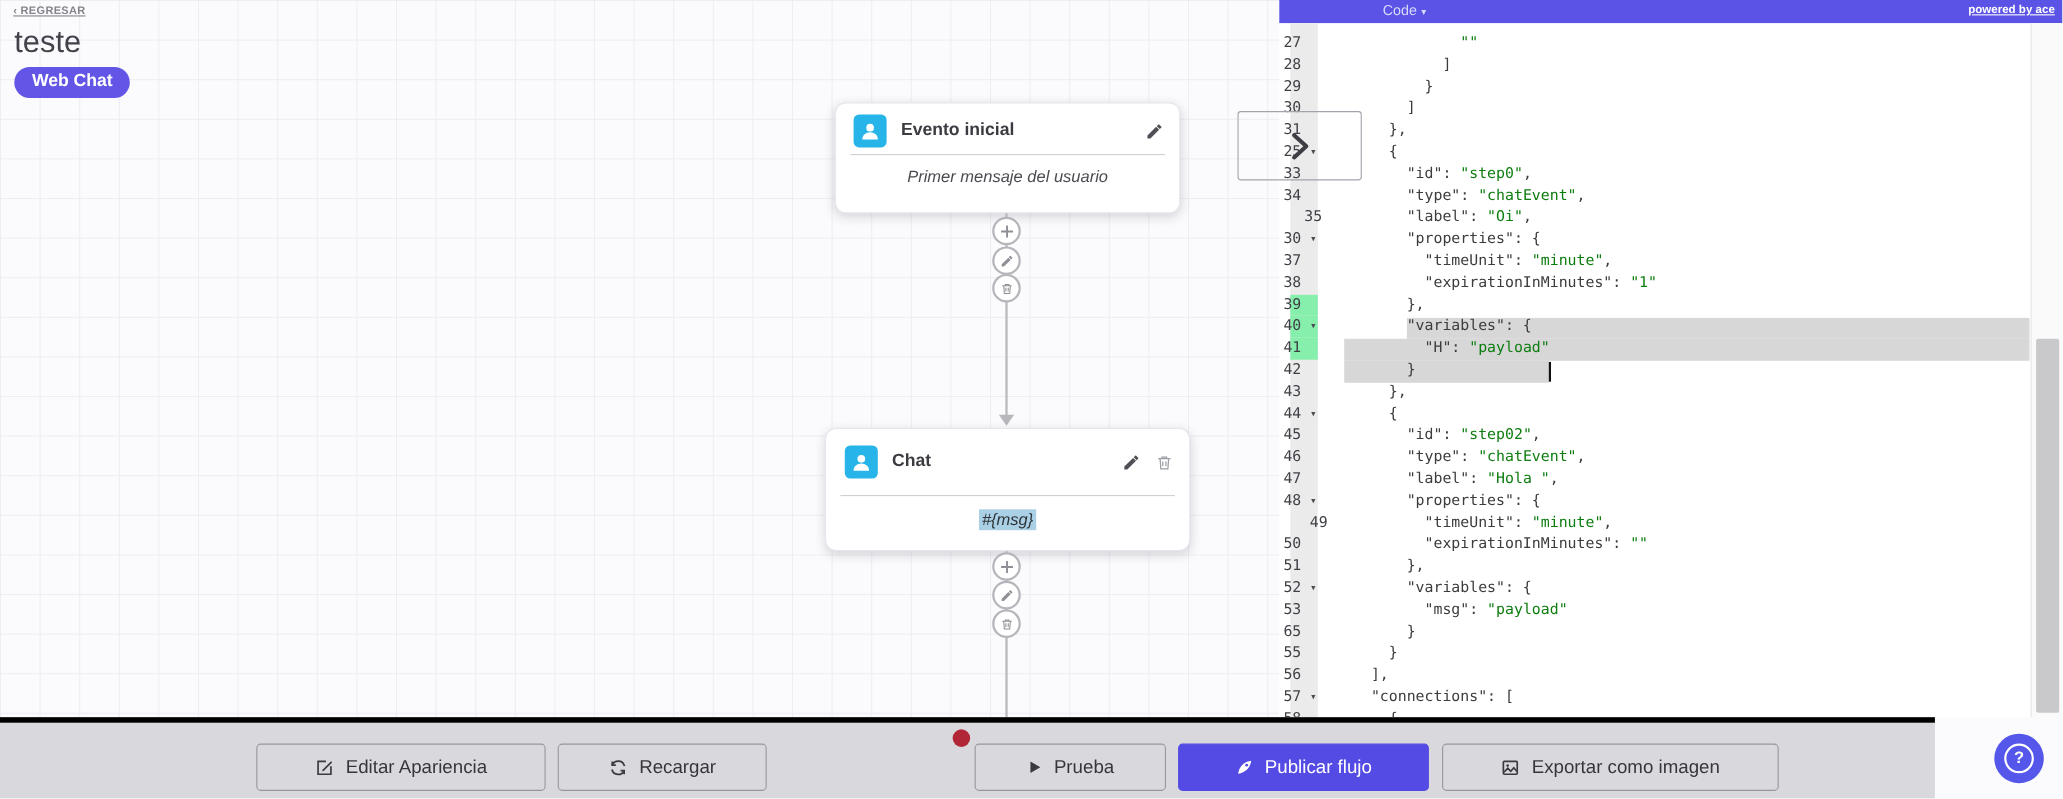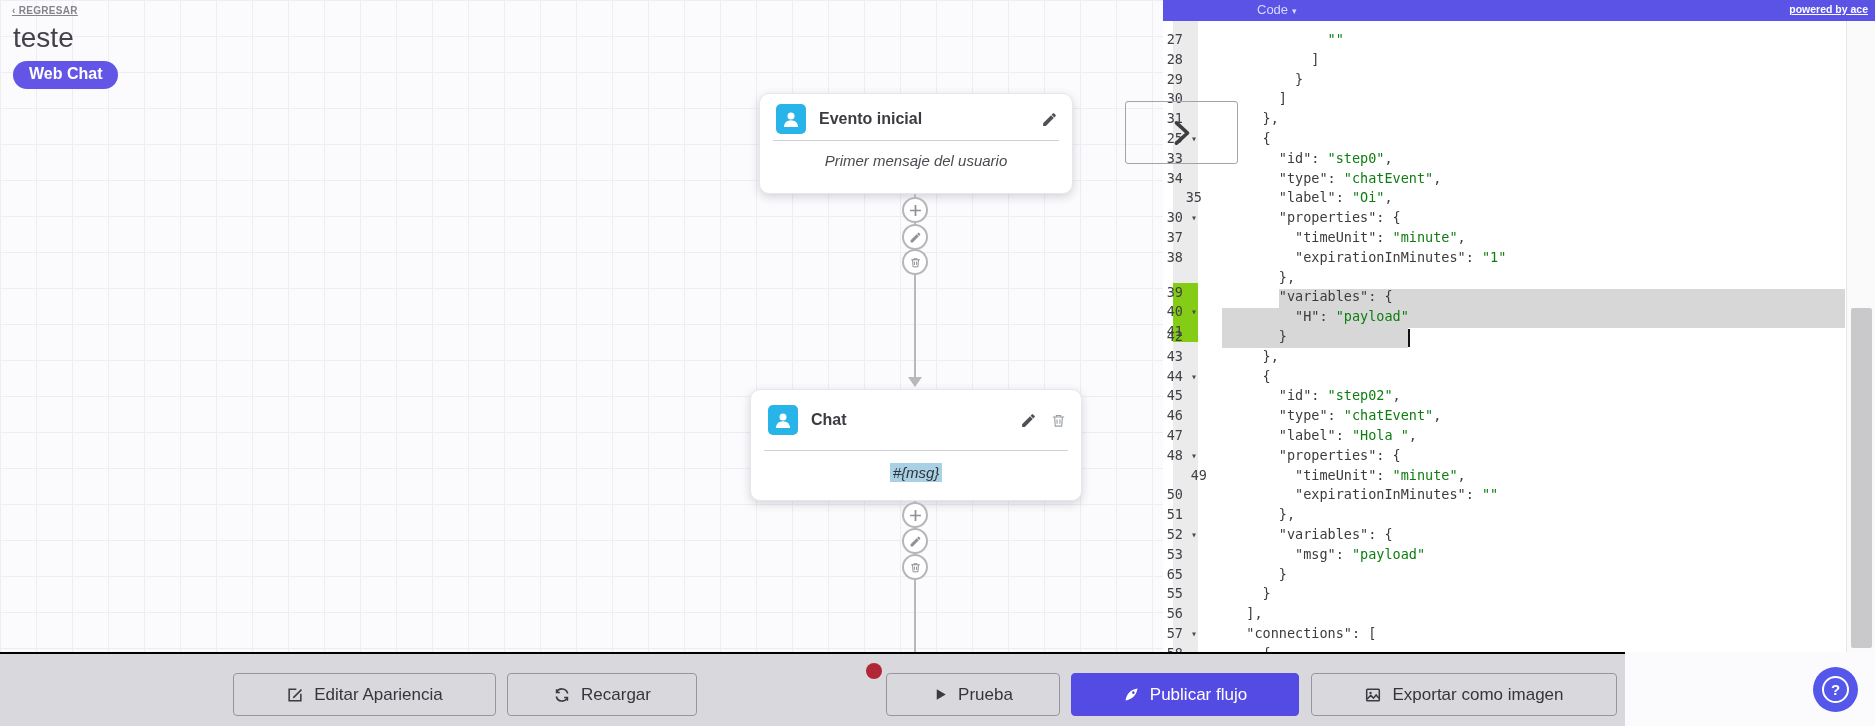--- a/index.html
+++ b/index.html
@@ -50,35 +50,35 @@
   .code-header { position:absolute; left:0; right:0; top:0; height:21px; background:#5a53e6; }
   .code-header-title { position:absolute; left:94px; top:2px; font-size:13px; color:#d9d9fb; cursor:pointer; }
   .code-header-title .dd { font-size:9px; margin-left:4px; }
   .ace-credit { position:absolute; right:7px; top:3px; font-size:10.5px; font-weight:bold;
     color:#fff; text-decoration:underline; cursor:pointer; }
 
   .code-body { position:absolute; left:0; right:0; top:21px; height:631px; overflow:hidden;
     font-family:"DejaVu Sans Mono","Liberation Mono",monospace; font-size:13.5px; line-height:19.8px; }
   .code-gutter { position:absolute; left:10px; top:0; width:25px; height:100%; background:#ebebeb; }
   .gutter-row { position:absolute; left:0; width:100%; height:19.8px; color:#3f3f46; }
-  .gutter-row.sel { background:#84cc16;margin-top:15px; }
+  .gutter-row.sel { background:#86efac; }
   .gnum { position:absolute; right:15px; }
   .gfold { position:absolute; right:1px; top:0; font-size:10px; color:#4a4a4f; cursor:pointer; }
   .code-row { position:absolute; left:67px; white-space:pre; z-index:2; color:#3c3c3c; }
   .tok-g { color:var(--str-green,#0e7d10); }
   .sel-block { position:absolute; height:19.8px; background:var(--sel-gray,#d7d7d7); z-index:1; }
   .text-cursor { position:absolute; width:2px; height:18px; background:#111; z-index:3; }
 
   .v-scrollbar { position:absolute; right:0; top:21px; width:29px; height:631px;
     background:#fafafa; border-left:1px solid #e6e6e6; }
   .v-thumb { position:absolute; left:4px; width:21px; background:#c9c9cc; border-radius:2px; cursor:pointer; }
 
   
-  .toolbar { position:absolute; left:0; top:652px; width:1625px; height:74px;
-    background:#d9d9dd; border-top:2px solid #000000; }
+  .toolbar { position:absolute; left:0; top:652px; width:1759px; height:74px;
+    background:#d9d9dd; border-top:5px solid #000000; }
   .tb-btn { position:absolute; top:19px; height:43px; border:1px solid #96969c; border-radius:4px;
     background:#d9d9dd; display:flex; align-items:center; justify-content:center; gap:10px;
     font-family:"Liberation Sans",sans-serif; font-size:17px; color:#35353b; cursor:pointer; }
   .tb-btn.primary { background:#544be4; border-color:#544be4; color:#fff; }
   .unsaved-dot { position:absolute; left:866px; top:663px; width:16px; height:16px;
     border-radius:50%; background:#b12737; z-index:6; }
 
   .help-button { position:absolute; left:1813px; top:667px; width:45px; height:45px; border-radius:50%;
     background:#5457ea; display:flex; align-items:center; justify-content:center; cursor:pointer; z-index:7; }
   .help-ring { width:27px; height:27px; border-radius:50%; border:2.5px solid #fff;

